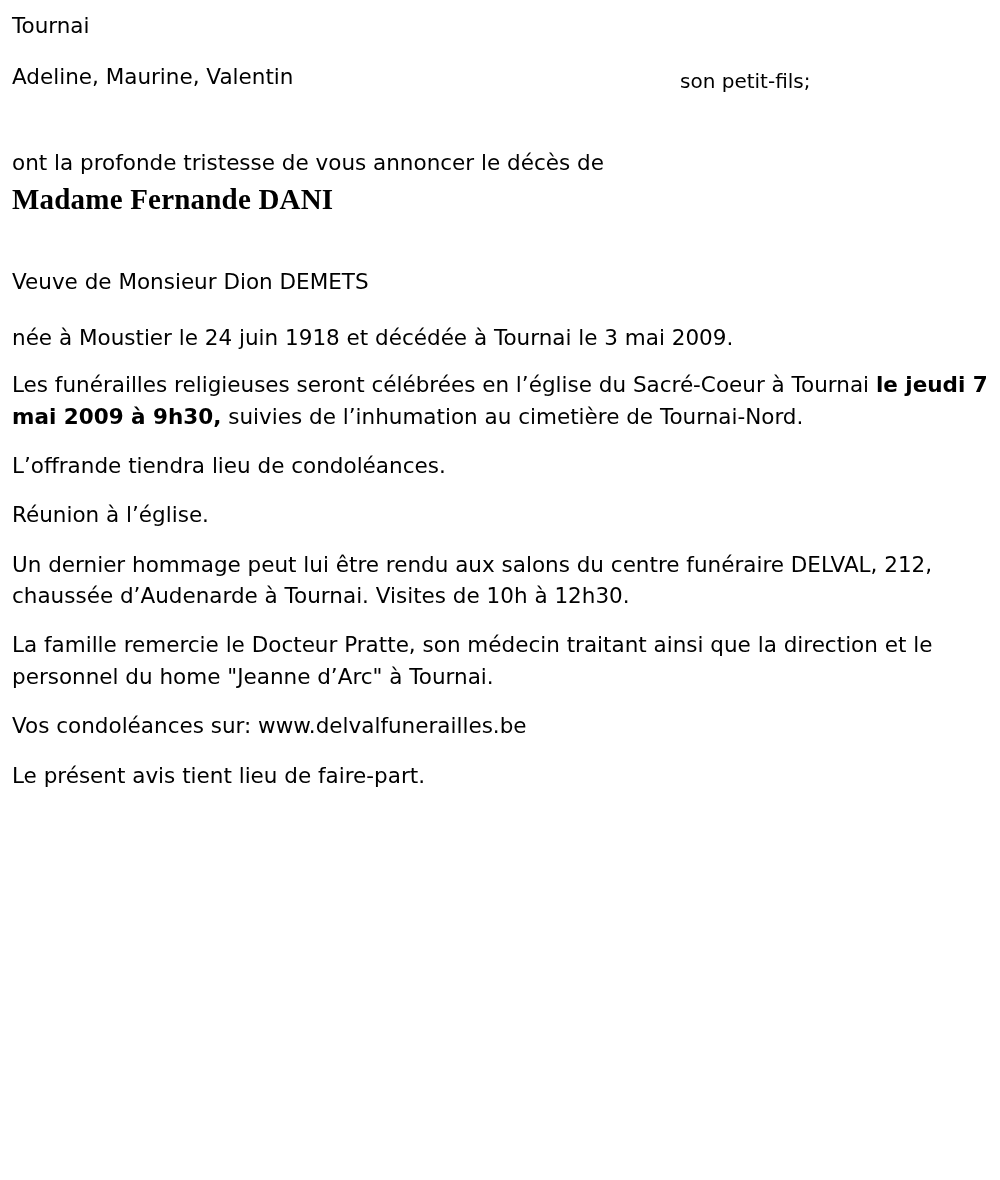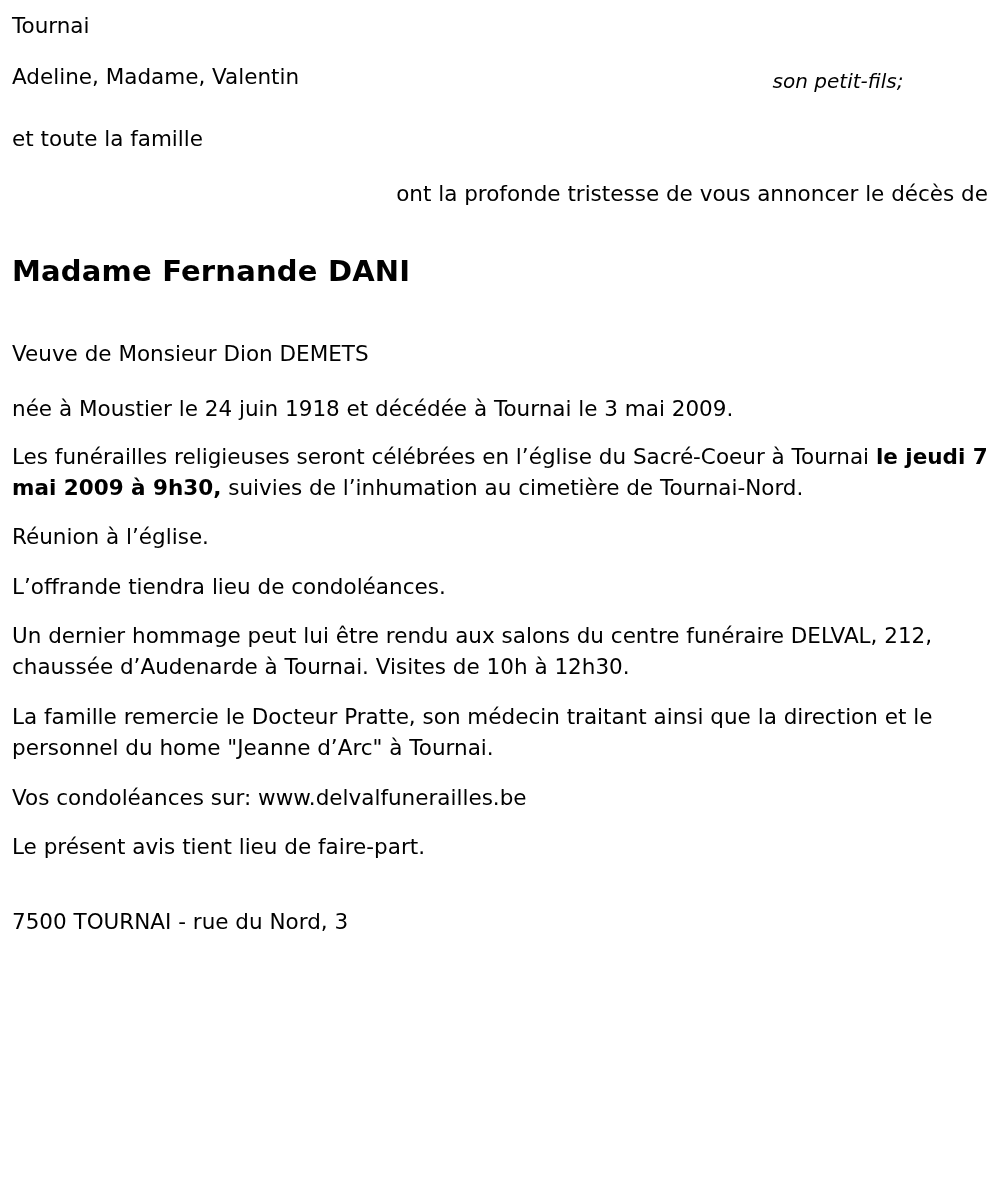--- a/index.html
+++ b/index.html
@@ -38,42 +38,40 @@
   }
   .name-line {
     margin: 0 0 4px 0;
   }
   .spacer-sm { height: 16px; }
   .spacer-md { height: 26px; }
 
   .relations {
     position: absolute;
     top: 56px;
-    right: 0;
+    right: 8px;
     width: 300px;
-    text-align: center;
-    font-style: italic;
+    text-align: left;
     font-size: 20px;
     line-height: 1.55;
   }
   .relations div {
     margin-bottom: 14px;
   }
   .relations div:last-child { margin-bottom: 0; }
 
   .announce {
     margin-top: 24px;
-    text-align: right;
   }
   .deceased-name {
     font-size: 29px;
     font-weight: bold;
-    margin-top: 40px;
     margin-bottom: 0;
     letter-spacing: 0.2px;
+    font-family: Liberation Serif, serif;
   }
   .widow {
     margin-top: 46px;
   }
   .birth-death {
     margin-top: 24px;
   }
   .para {
     margin-top: 18px;
   }
@@ -90,48 +88,46 @@
 </head>
 <body>
 
 <div class="page">
   <div class="notice">
 
     <div class="top-block">
       <div class="left-names">
         <div class="line name-line">Tournai</div>
         <div class="spacer-sm"></div>
-        <div class="line name-line">Adeline, Madame, Valentin</div>
+        <div class="line name-line">Adeline, Maurine, Valentin</div>
         <div class="spacer-md"></div>
-        <div class="line">et toute la famille</div>
       </div>
 
       <div class="relations">
         <div>son petit-fils;</div>
       </div>
     </div>
 
     <div class="line announce">ont la profonde tristesse de vous annoncer le décès de</div>
 
     <div class="deceased-name">Madame Fernande DANI</div>
 
     <div class="line widow">Veuve de Monsieur Dion DEMETS</div>
 
     <div class="line birth-death">née à Moustier le 24 juin 1918 et décédée à Tournai le 3 mai 2009.</div>
 
     <div class="line para tight"><span>Les funérailles religieuses seront célébrées en l’église du Sacré-Coeur à Tournai </span><strong class="em">le jeudi 7 mai 2009 à 9h30,</strong><span> suivies de l’inhumation au cimetière de Tournai-Nord.</span></div>
 
+    <div class="line para">L’offrande tiendra lieu de condoléances.</div>
+
     <div class="line para">Réunion à l’église.</div>
-
-    <div class="line para">L’offrande tiendra lieu de condoléances.</div>
 
     <div class="line para">Un dernier hommage peut lui être rendu aux salons du centre funéraire DELVAL, 212, chaussée d’Audenarde à Tournai. Visites de 10h à 12h30.</div>
 
     <div class="line para">La famille remercie le Docteur Pratte, son médecin traitant ainsi que la direction et le personnel du home "Jeanne d’Arc" à Tournai.</div>
 
     <div class="line para">Vos condoléances sur: www.delvalfunerailles.be</div>
 
     <div class="line para">Le présent avis tient lieu de faire-part.</div>
 
-    <div class="line address">7500 TOURNAI - rue du Nord, 3</div>
 
   </div>
 </div>
 
 </body></html>

